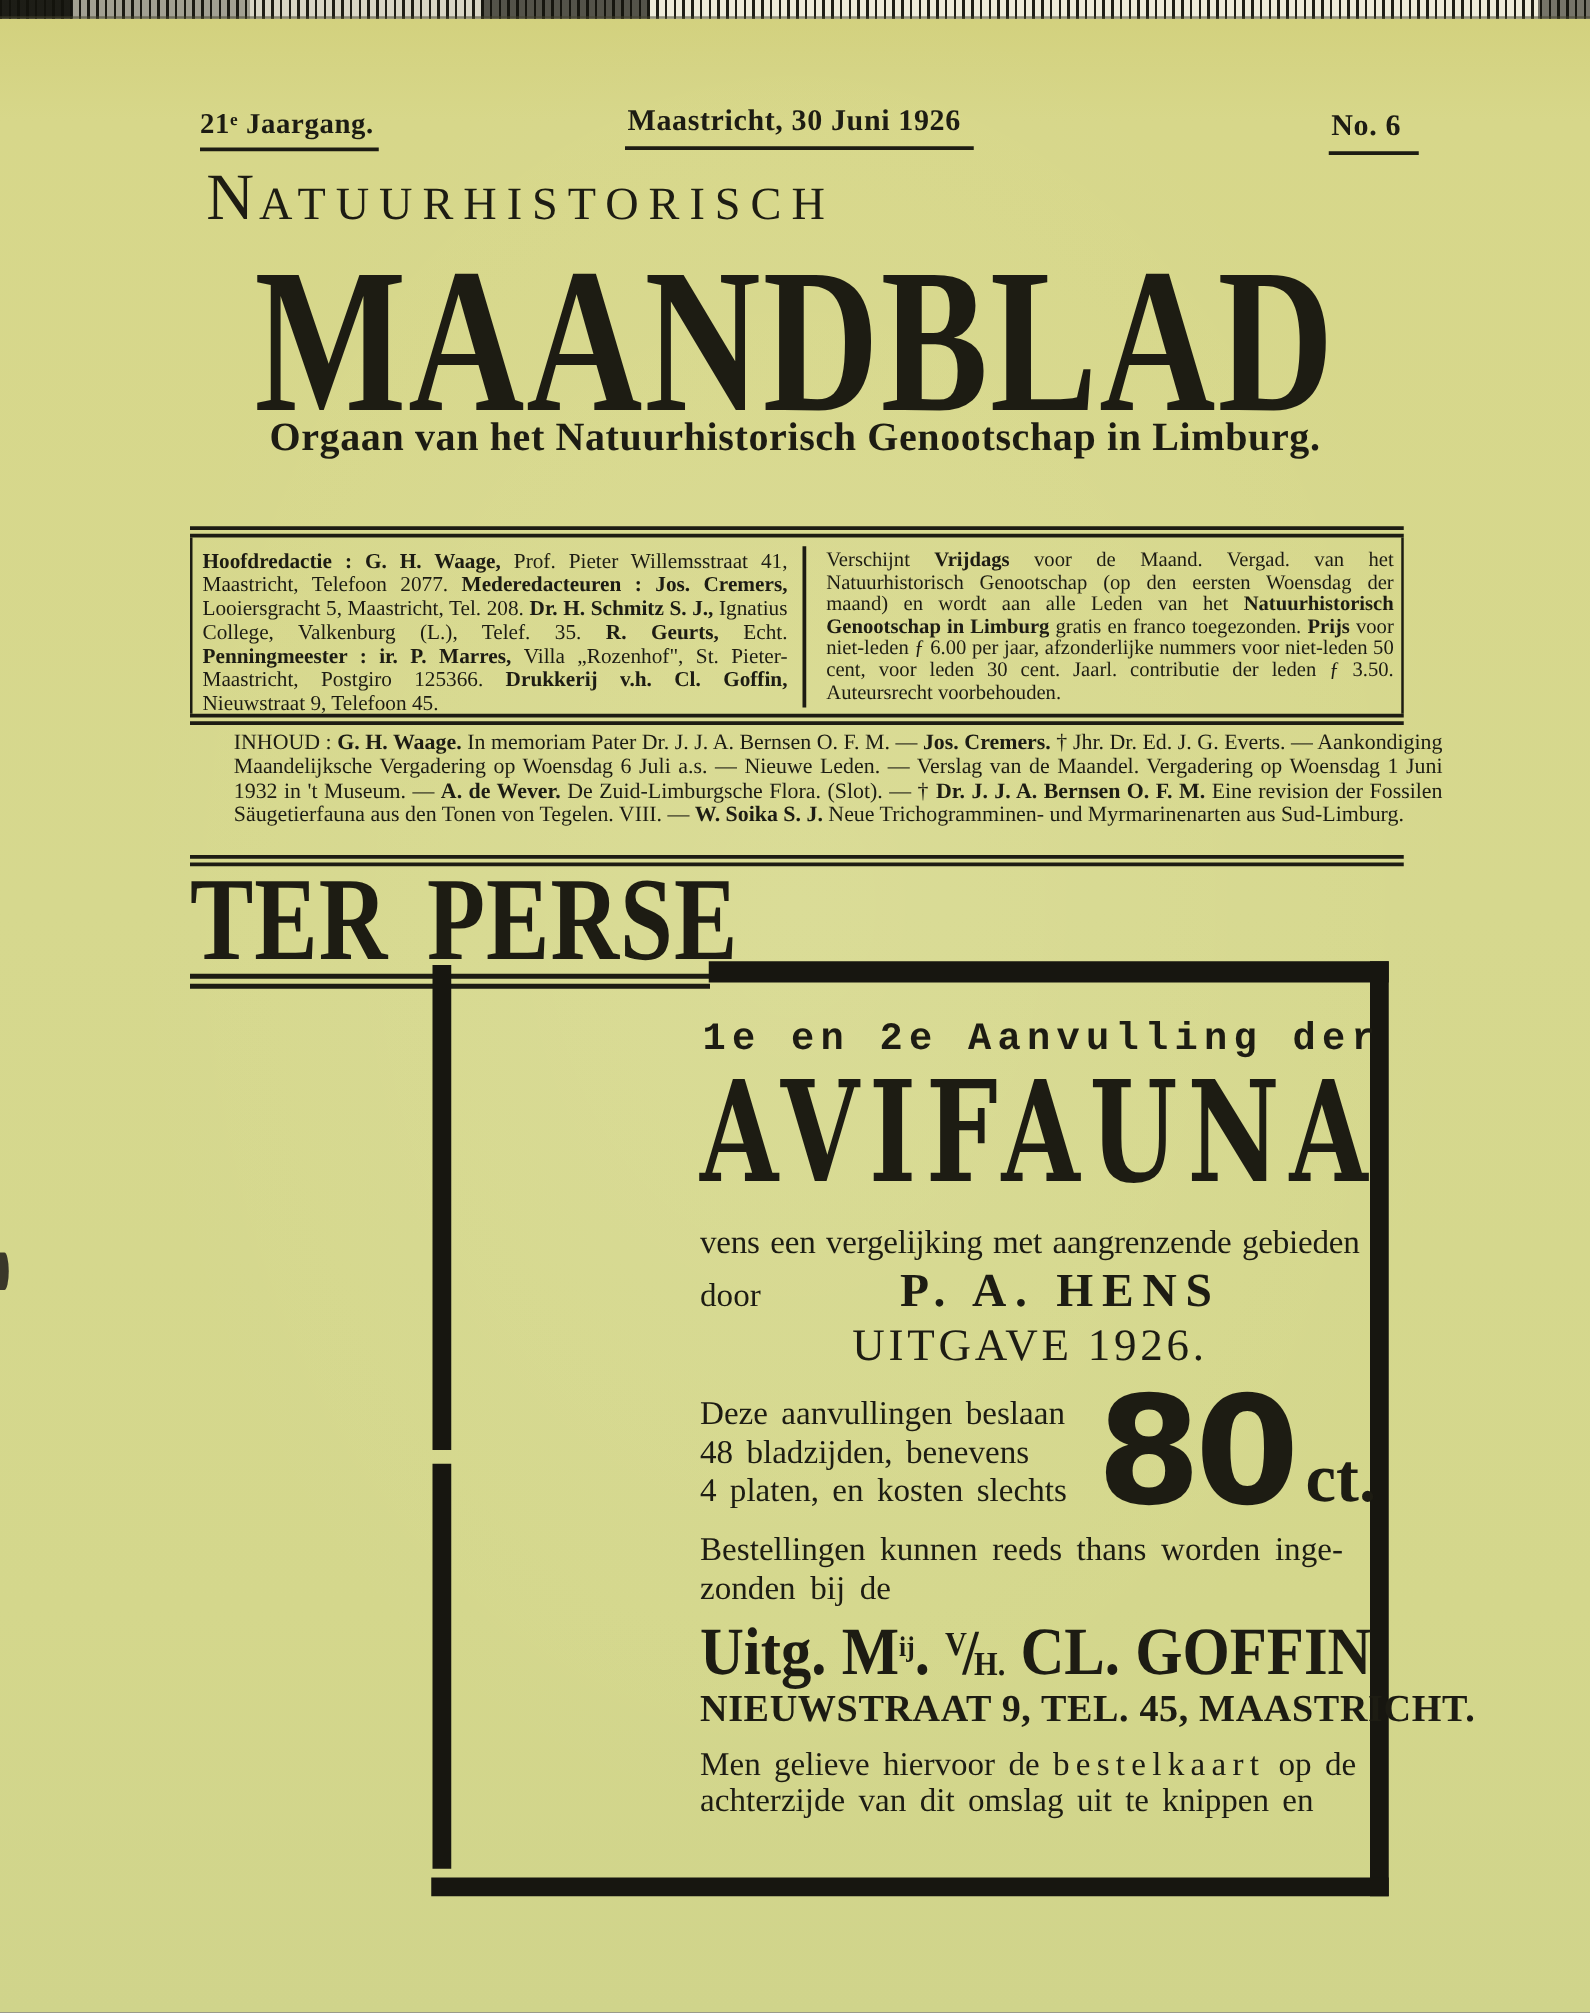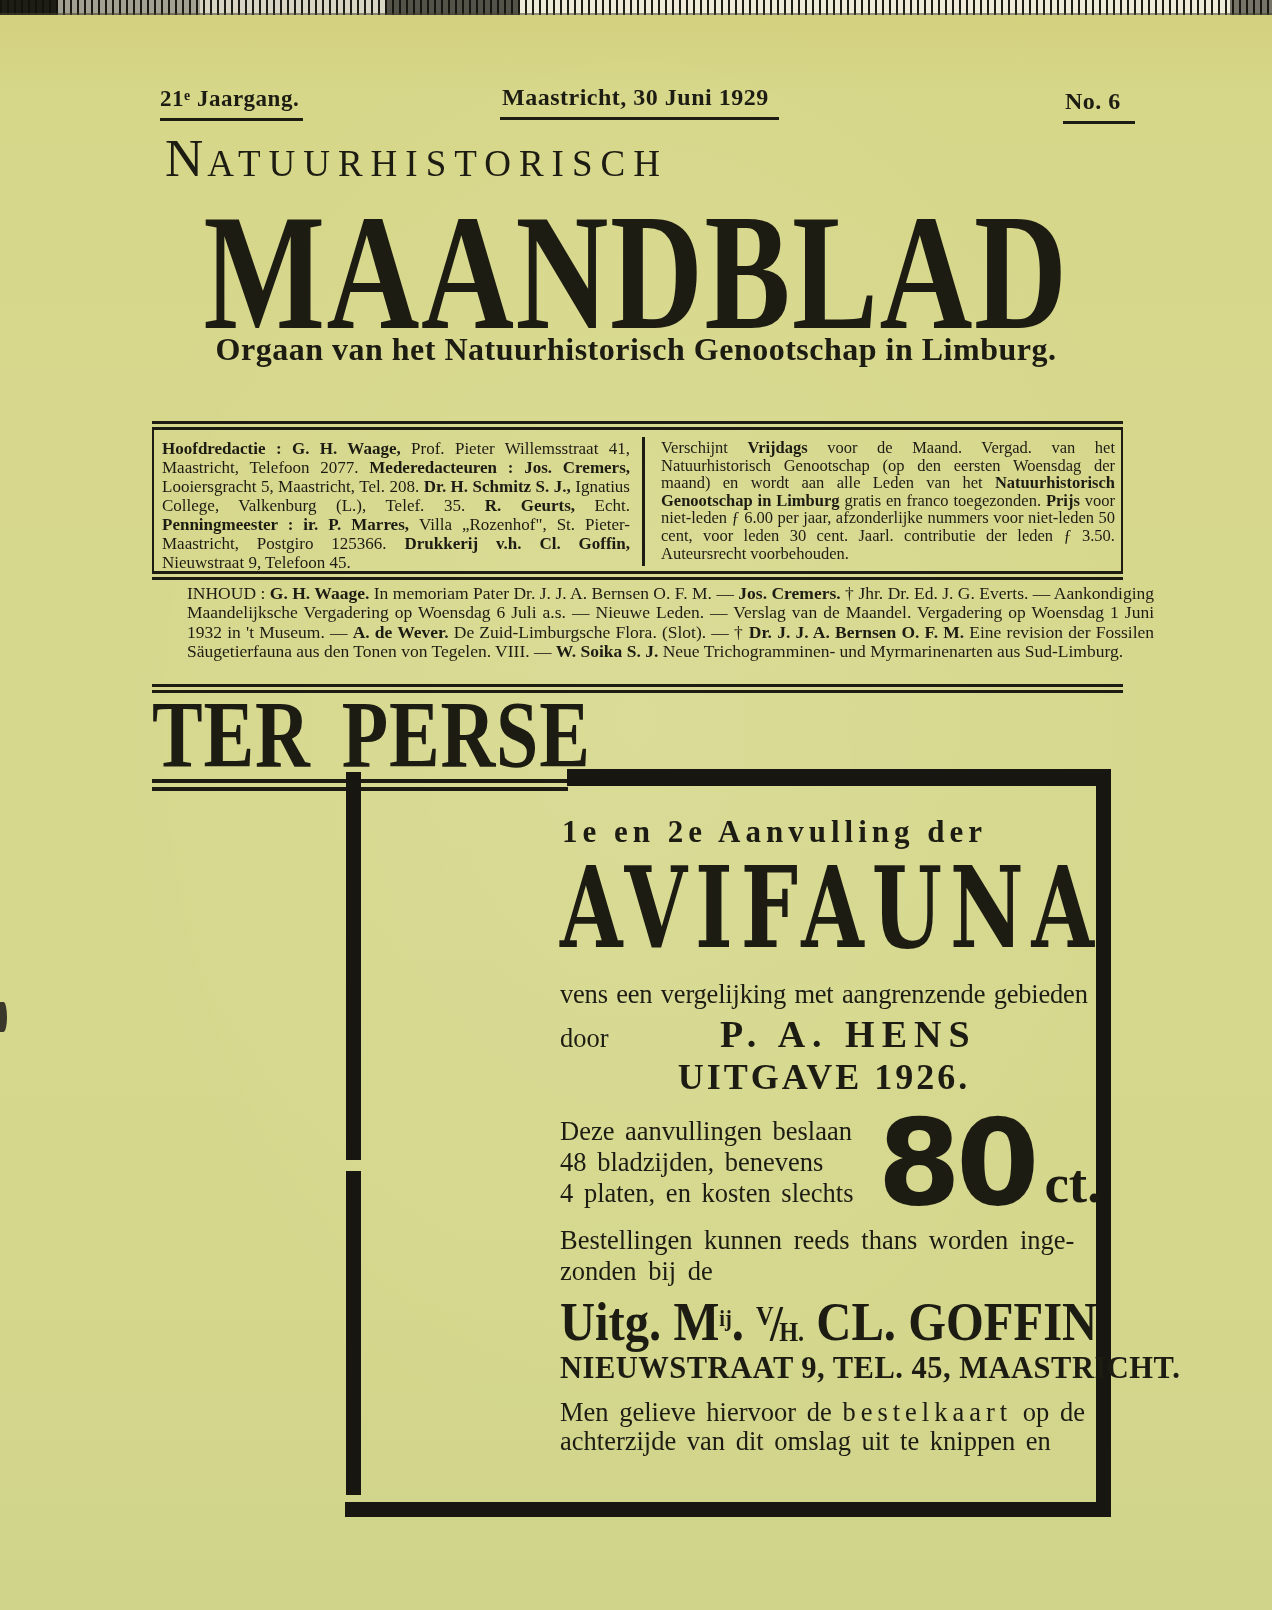--- a/index.html
+++ b/index.html
@@ -70,29 +70,29 @@
   
   .bar{position:absolute;background:#171610;}
   .bar-left-a{left:346px;top:772px;width:15px;height:388px;}
   .bar-left-b{left:346px;top:1171px;width:15px;height:324px;}
   .bar-top{left:567px;top:769px;width:544px;height:17px;}
   .bar-right{left:1096px;top:769px;width:15px;height:748px;}
   .bar-bottom{left:345px;top:1502px;width:766px;height:15px;}
 
   
   .ad{position:absolute;left:560px;top:798px;width:528px;}
-  .kicker{margin:16px 0 0 2px;font-size:31px;font-weight:bold;letter-spacing:5px;white-space:nowrap;}
+  .kicker{margin:16px 0 0 2px;font-size:31px;font-weight:bold;letter-spacing:5px;white-space:nowrap;font-family:Liberation Mono, monospace;}
   .avifauna{margin-top:6px;font-family:"DejaVu Serif","Liberation Serif",serif;
             font-size:112px;line-height:.92;font-weight:bold;letter-spacing:11px;
             transform:scaleX(.72);transform-origin:left bottom;white-space:nowrap;}
   .desc{margin-top:20px;font-size:26.5px;line-height:31px;letter-spacing:-.2px;word-spacing:2px;}
   .door-row{margin-top:2px;display:flex;align-items:baseline;}
   .door{font-size:26.5px;}
   .author{flex:1;text-align:center;font-size:38px;font-weight:bold;letter-spacing:7px;white-space:nowrap;}
-  .edition{text-align:center;font-size:36px;font-weight:bold;letter-spacing:3px;margin-top:0;}
+  .edition{text-align:center;font-size:36px;font-weight:normal;letter-spacing:3px;margin-top:0;}
   .price-row{margin-top:18px;display:flex;align-items:center;}
   .details{font-size:26.5px;line-height:31px;word-spacing:4px;white-space:nowrap;}
   .price{display:flex;align-items:flex-end;margin-left:24px;}
   .price-num{font-family:"DejaVu Sans","Liberation Sans",sans-serif;
              font-size:120px;line-height:.76;font-weight:bold;letter-spacing:-5px;}
   .price-unit{font-size:55px;font-weight:bold;margin-left:10px;line-height:.85;}
   .order{margin-top:16px;font-size:26.5px;line-height:31px;word-spacing:5px;}
   .publisher{margin-top:8px;font-size:54px;font-weight:bold;line-height:1;
              transform:scaleX(.9);transform-origin:left;white-space:nowrap;}
   .sup-ij{font-size:.42em;vertical-align:.62em;}
@@ -105,21 +105,21 @@
 </style>
 </head>
 <body>
 
 <div class="page">
 
   <div class="ruler"></div>
   <div class="speck"></div>
 
   <div class="hdr vol"><span>21</span><sup class="e">e</sup><span> Jaargang.</span></div>
-  <div class="hdr date">Maastricht, 30 Juni 1929</div>
+  <div class="hdr date">Maastricht, 30 Juni 1926</div>
   <div class="hdr issue">No. 6</div>
 
   <div class="t-small"><span class="bigN">N</span><span>ATUURHISTORISCH</span></div>
   <div class="t-large">MAANDBLAD</div>
   <div class="subtitle">Orgaan van het Natuurhistorisch Genootschap in Limburg.</div>
 
   <div class="dbl dbl1"></div>
 
   <div class="colophon">
     <div class="col-left"><span class="b">Hoofdredactie : G. H. Waage, </span><span>Prof. Pieter Willemsstraat 41, Maastricht, Telefoon 2077. </span><span class="b">Mederedacteuren : Jos. Cremers, </span><span>Looiersgracht 5, Maastricht, Tel. 208. </span><span class="b">Dr. H. Schmitz S. J., </span><span>Ignatius College, Valkenburg (L.), Telef. 35. </span><span class="b">R. Geurts, </span><span>Echt. </span><span class="b">Penningmeester : ir. P. Marres, </span><span>Villa „Rozenhof", St. Pieter-Maastricht, Postgiro 125366. </span><span class="b">Drukkerij v.h. Cl. Goffin, </span><span>Nieuwstraat 9, Telefoon 45.</span></div>

